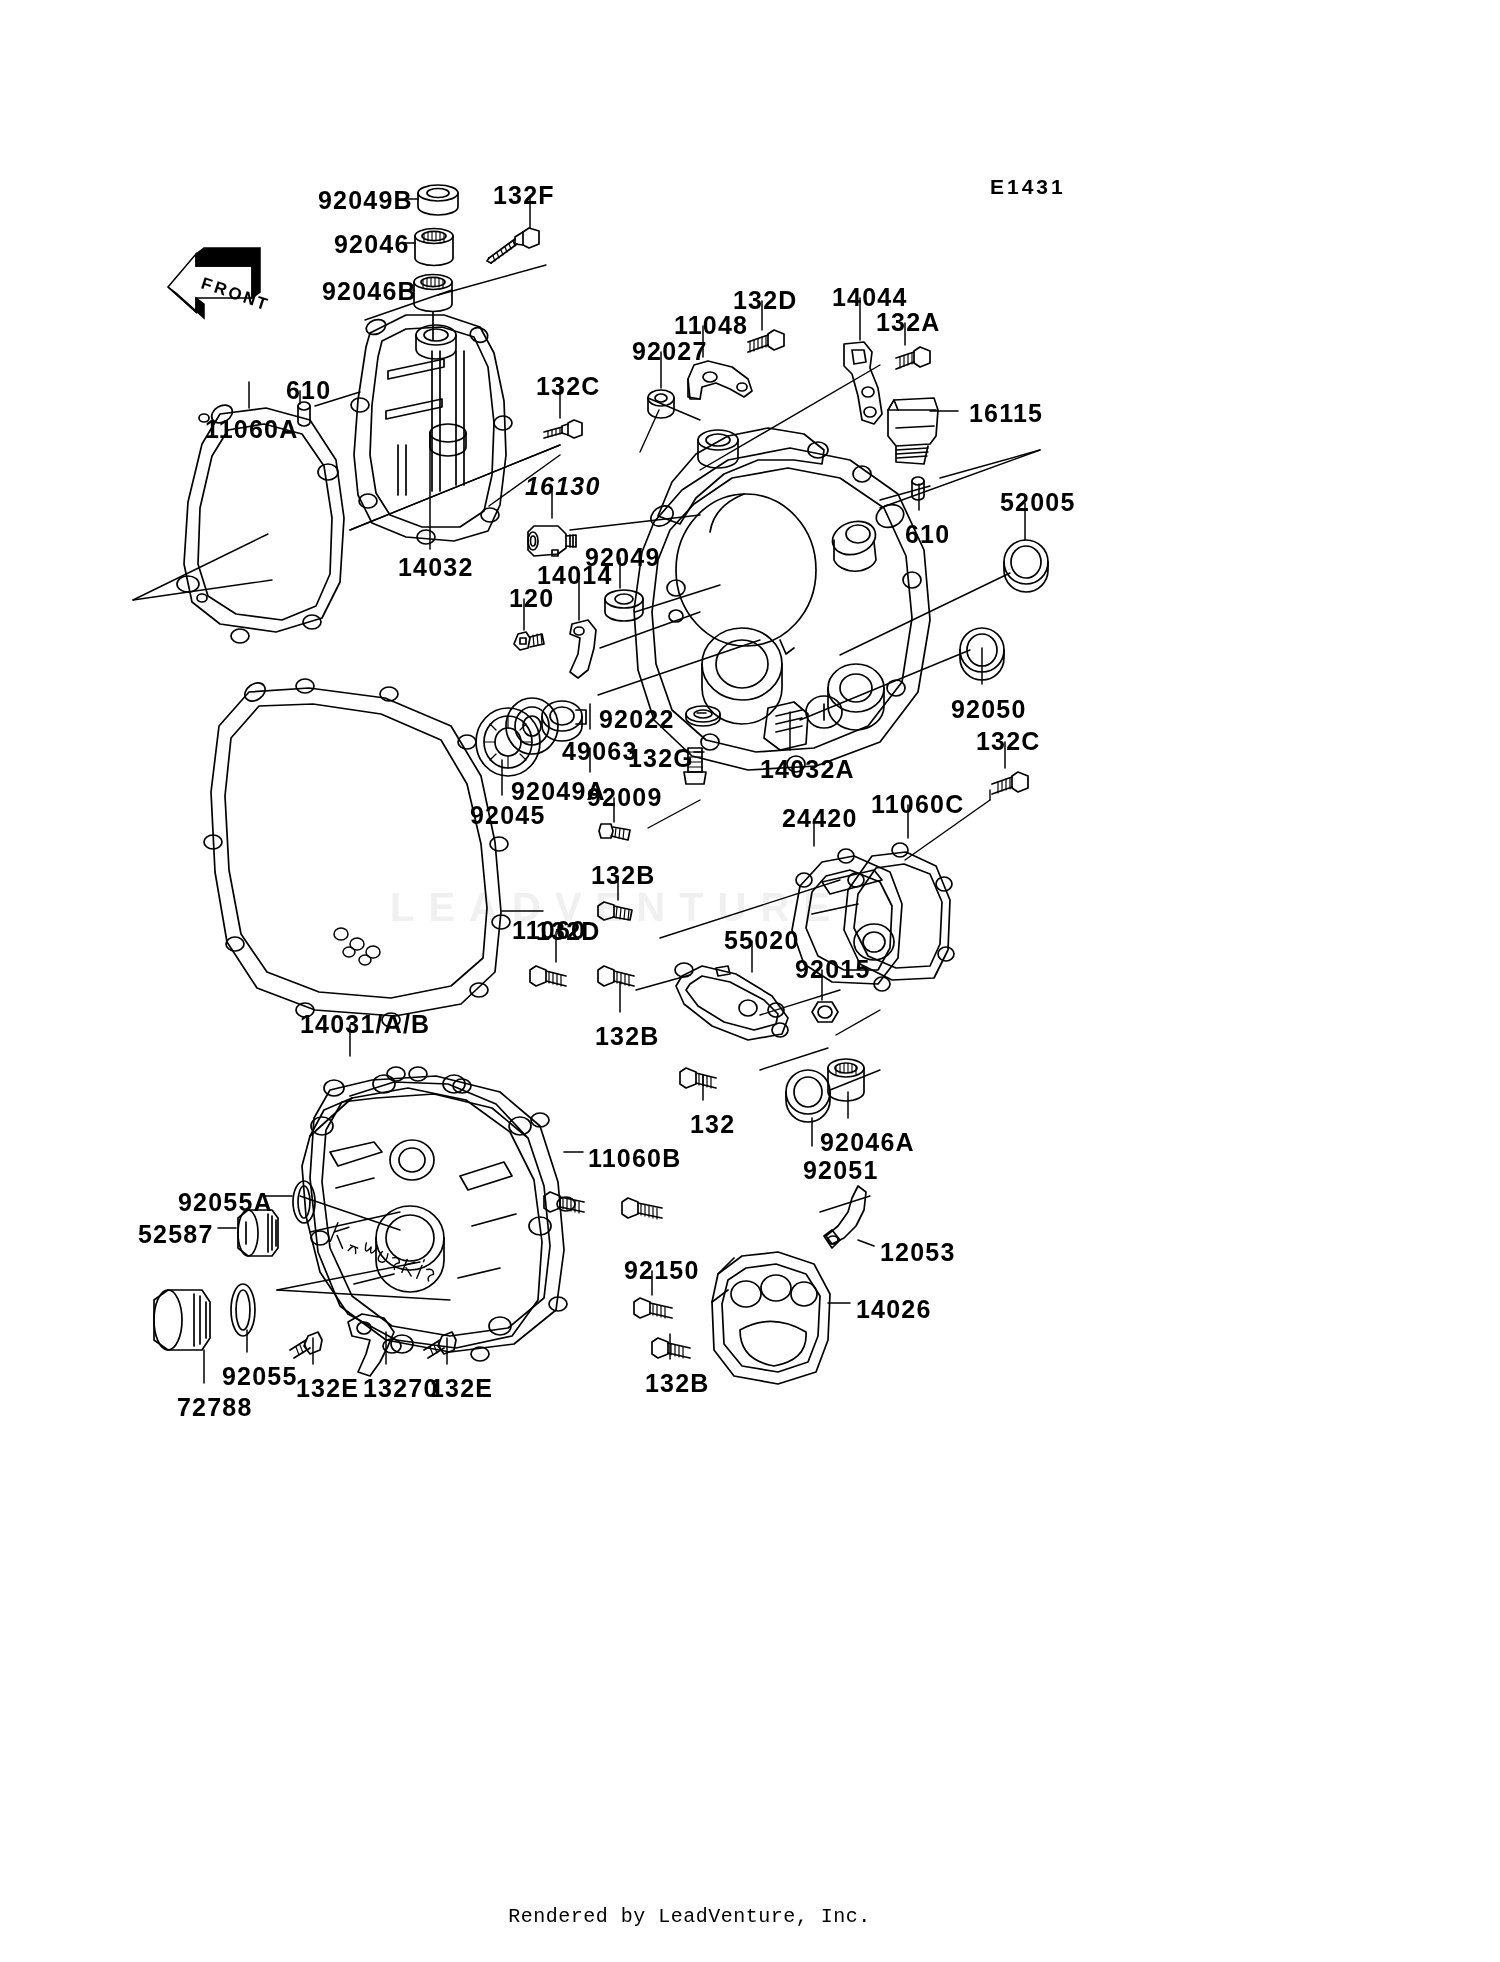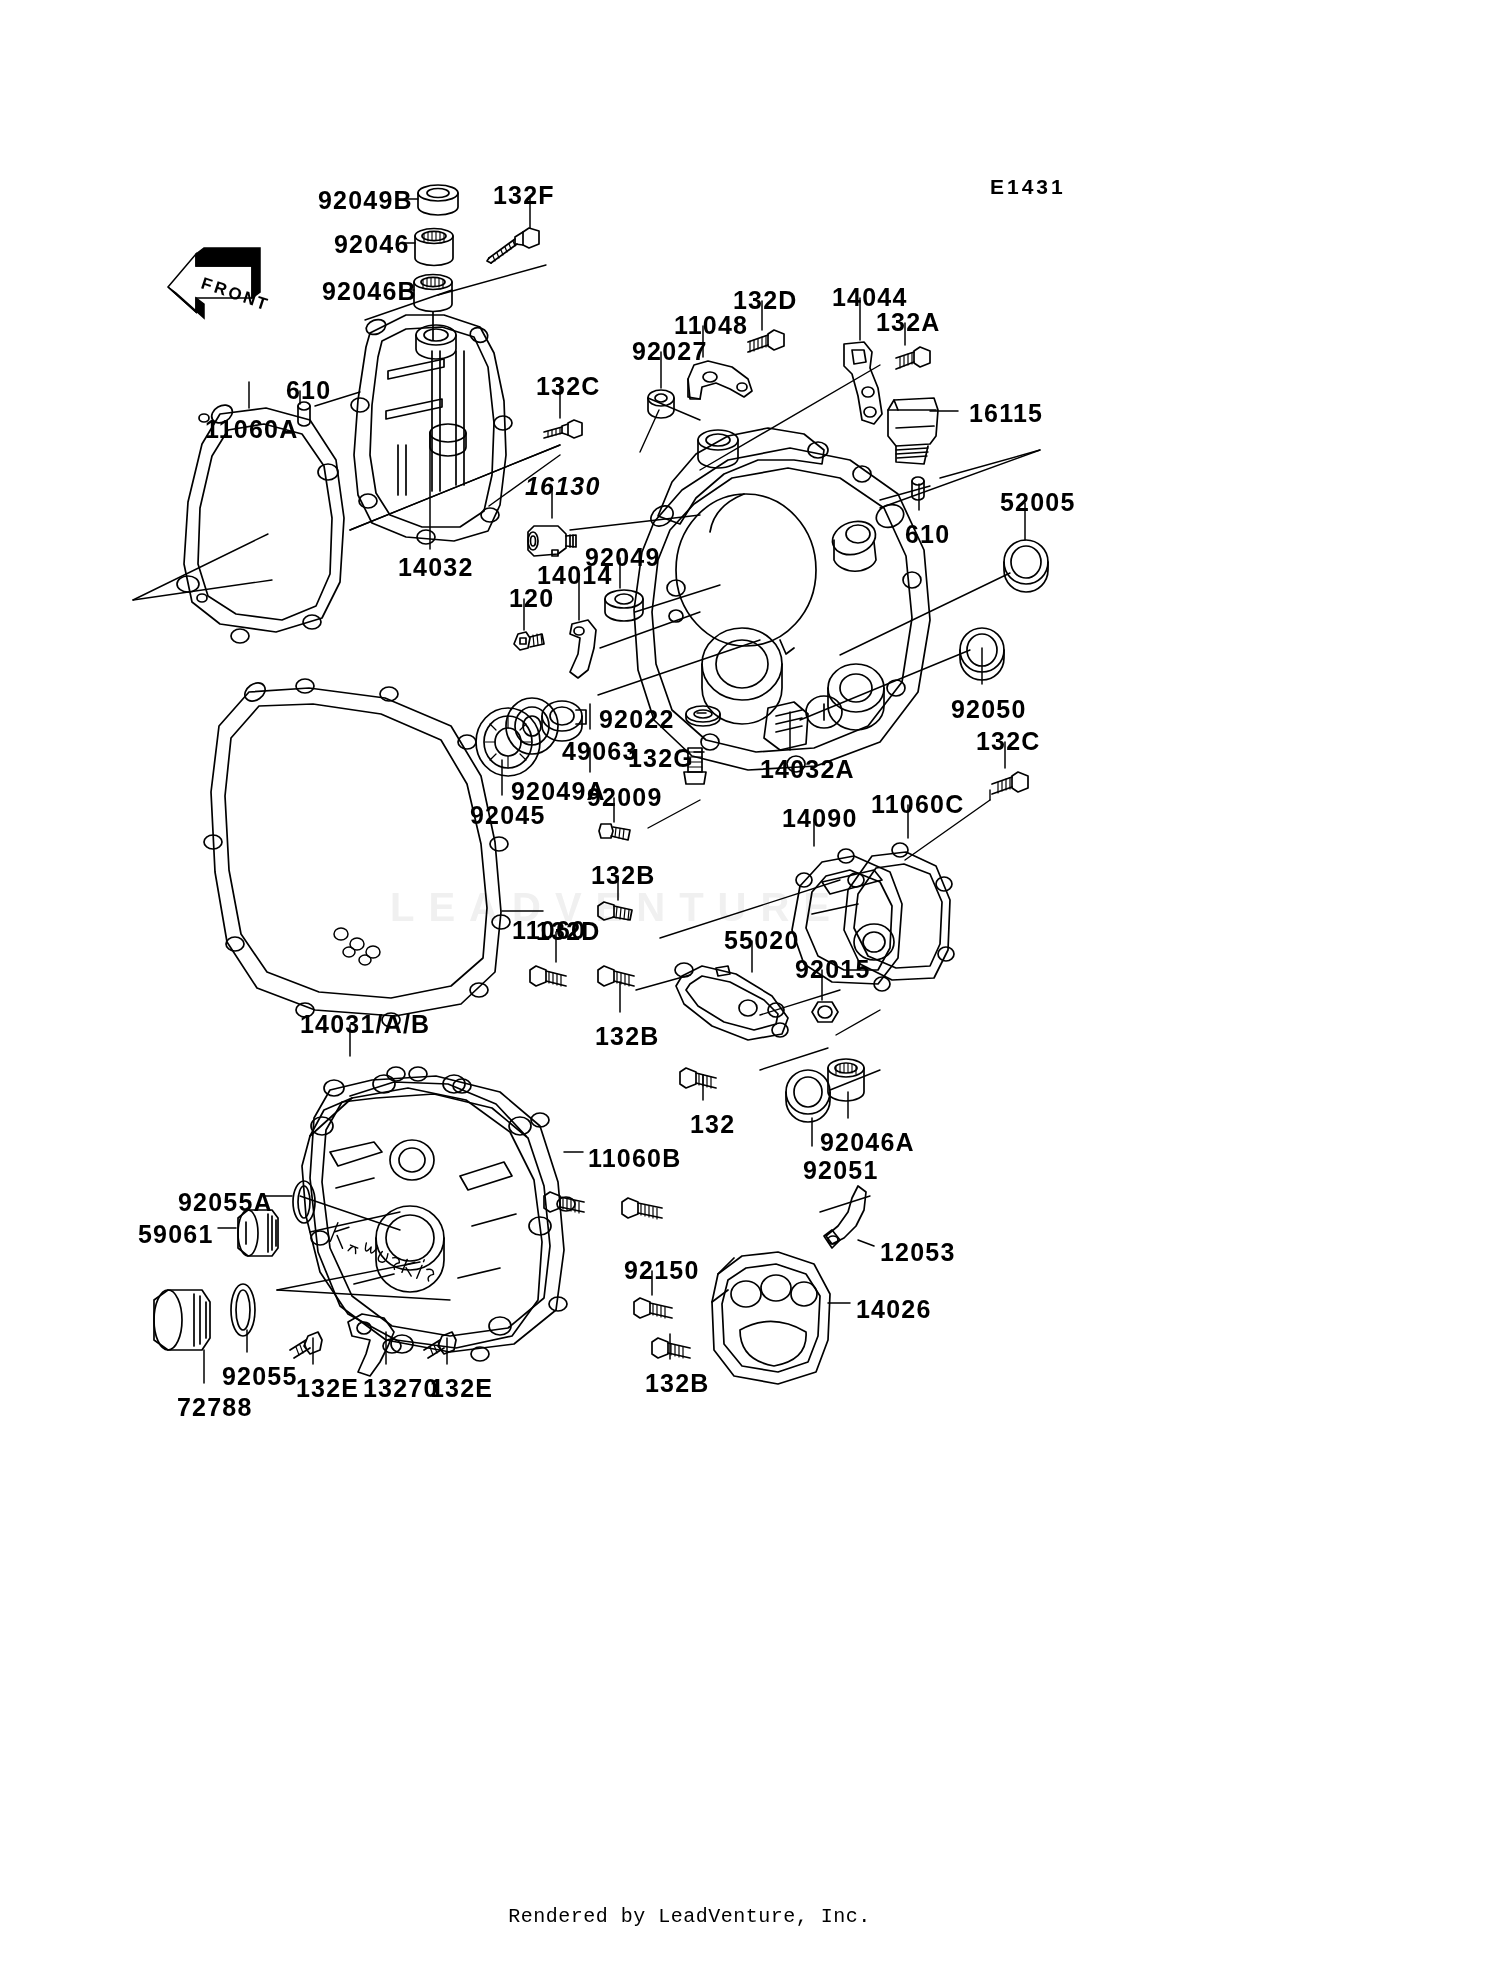--- a/index.html
+++ b/index.html
@@ -784,35 +784,35 @@
       <div class="lbl" style="left: 509px; top: 586px;">120</div>
       <div class="lbl" style="left: 951px; top: 697px;">92050</div>
       <div class="lbl" style="left: 599px; top: 707px;">92022</div>
       <div class="lbl" style="left: 976px; top: 729px;">132C</div>
       <div class="lbl" style="left: 562px; top: 739px;">49063</div>
       <div class="lbl" style="left: 628px; top: 746px;">132G</div>
       <div class="lbl" style="left: 760px; top: 757px;">14032A</div>
       <div class="lbl" style="left: 511px; top: 779px;">92049A</div>
       <div class="lbl" style="left: 587px; top: 785px;">92009</div>
       <div class="lbl" style="left: 470px; top: 803px;">92045</div>
-      <div class="lbl" style="left: 782px; top: 806px;">14090</div>
+      <div class="lbl" style="left: 782px; top: 806px;">24420</div>
       <div class="lbl" style="left: 871px; top: 792px;">11060C</div>
       <div class="lbl" style="left: 591px; top: 863px;">132B</div>
       <div class="lbl" style="left: 512px; top: 918px;">11060</div>
       <div class="lbl" style="left: 536px; top: 919px;">132D</div>
       <div class="lbl" style="left: 724px; top: 928px;">55020</div>
       <div class="lbl" style="left: 795px; top: 957px;">92015</div>
       <div class="lbl" style="left: 595px; top: 1024px;">132B</div>
       <div class="lbl" style="left: 300px; top: 1012px;">14031/A/B</div>
       <div class="lbl" style="left: 690px; top: 1112px;">132</div>
       <div class="lbl" style="left: 820px; top: 1130px;">92046A</div>
       <div class="lbl" style="left: 789px; top: 1158px; margin-left: 14px;">92051</div>
       <div class="lbl" style="left: 588px; top: 1146px;">11060B</div>
       <div class="lbl" style="left: 178px; top: 1190px;">92055A</div>
-      <div class="lbl" style="left: 138px; top: 1222px;">59061</div>
+      <div class="lbl" style="left: 138px; top: 1222px;">52587</div>
       <div class="lbl" style="left: 880px; top: 1240px;">12053</div>
       <div class="lbl" style="left: 624px; top: 1258px;">92150</div>
       <div class="lbl" style="left: 856px; top: 1297px;">14026</div>
       <div class="lbl" style="left: 222px; top: 1364px;">92055</div>
       <div class="lbl" style="left: 177px; top: 1395px;">72788</div>
       <div class="lbl" style="left: 296px; top: 1376px;">132E</div>
       <div class="lbl" style="left: 363px; top: 1376px;">13270</div>
       <div class="lbl" style="left: 430px; top: 1376px;">132E</div>
       <div class="lbl" style="left: 645px; top: 1371px;">132B</div>
     </div>

